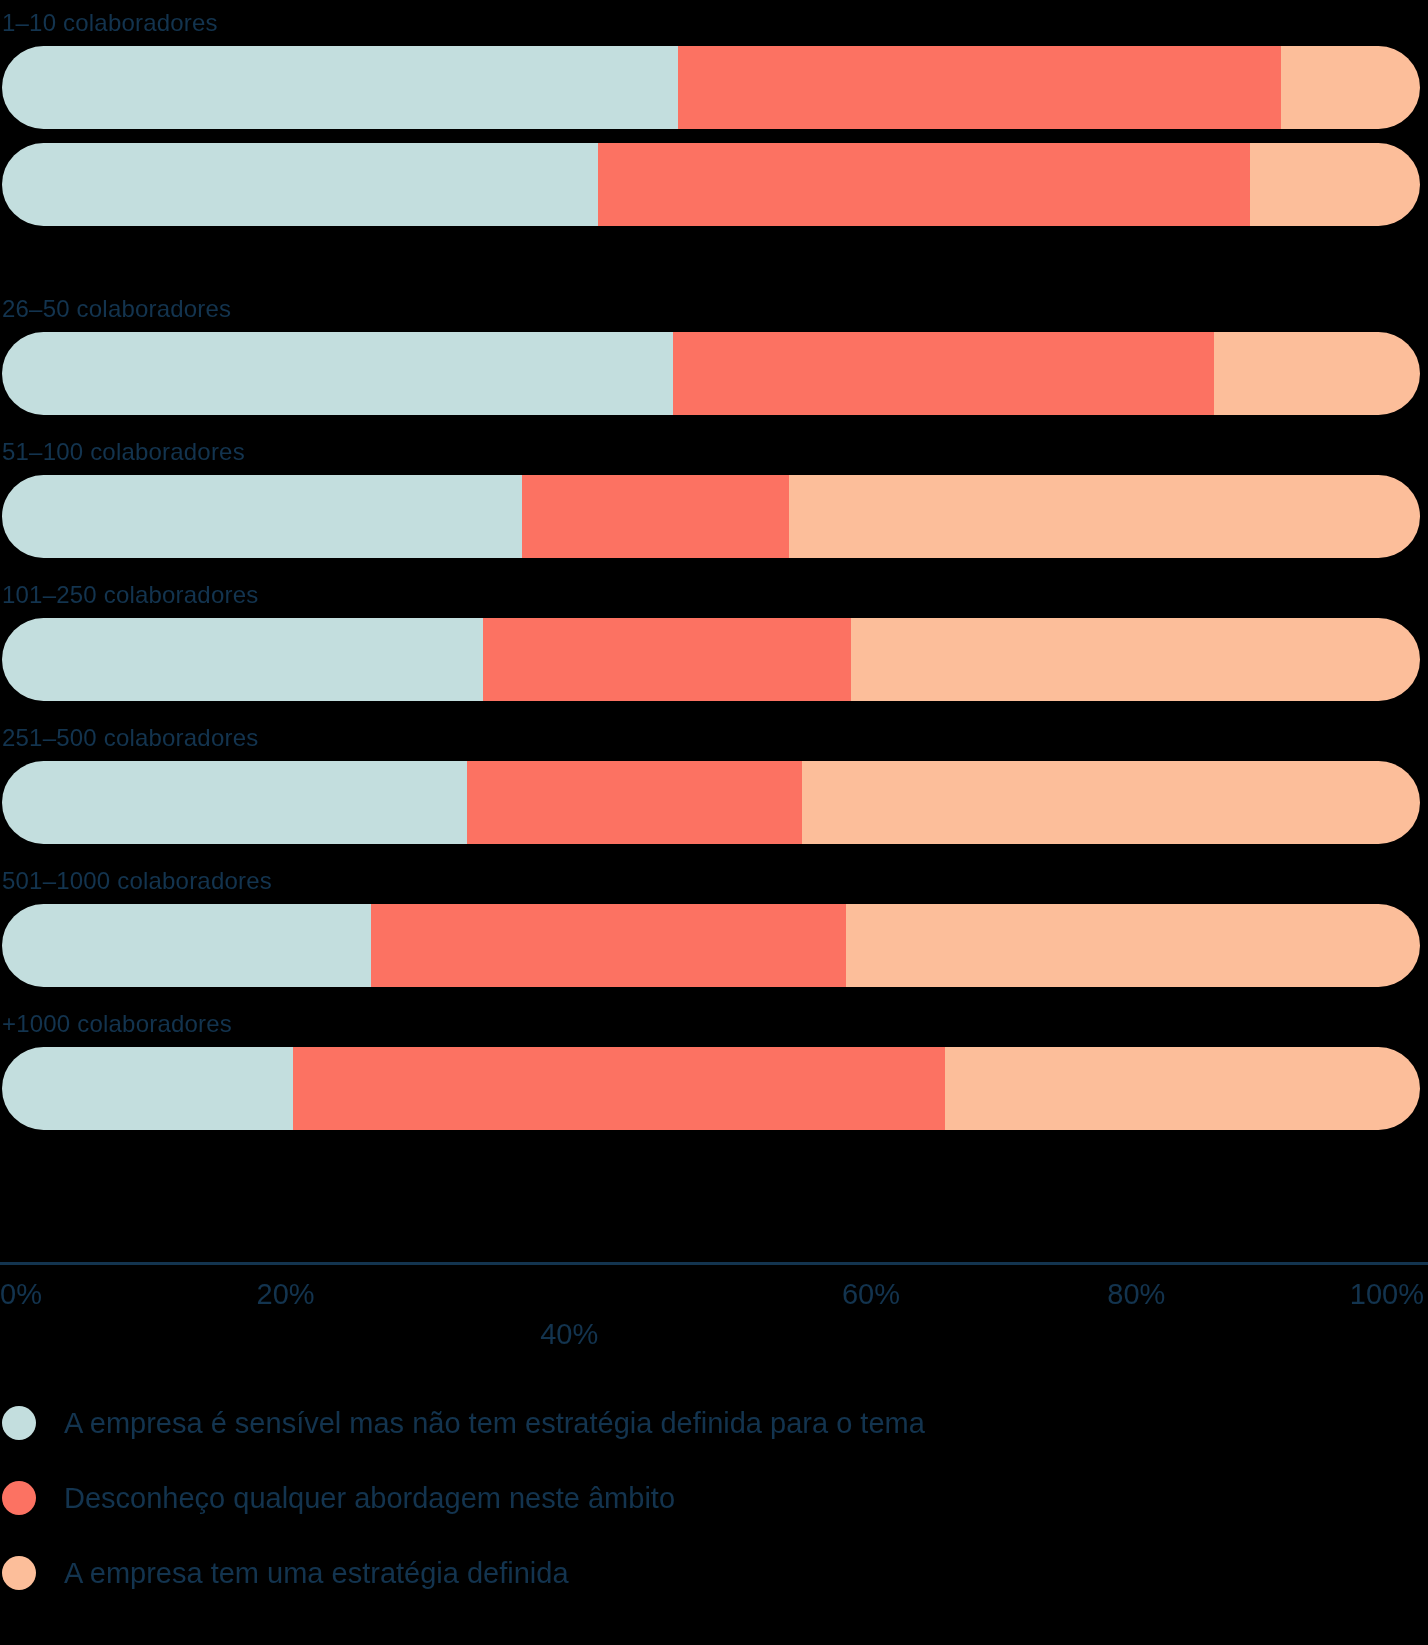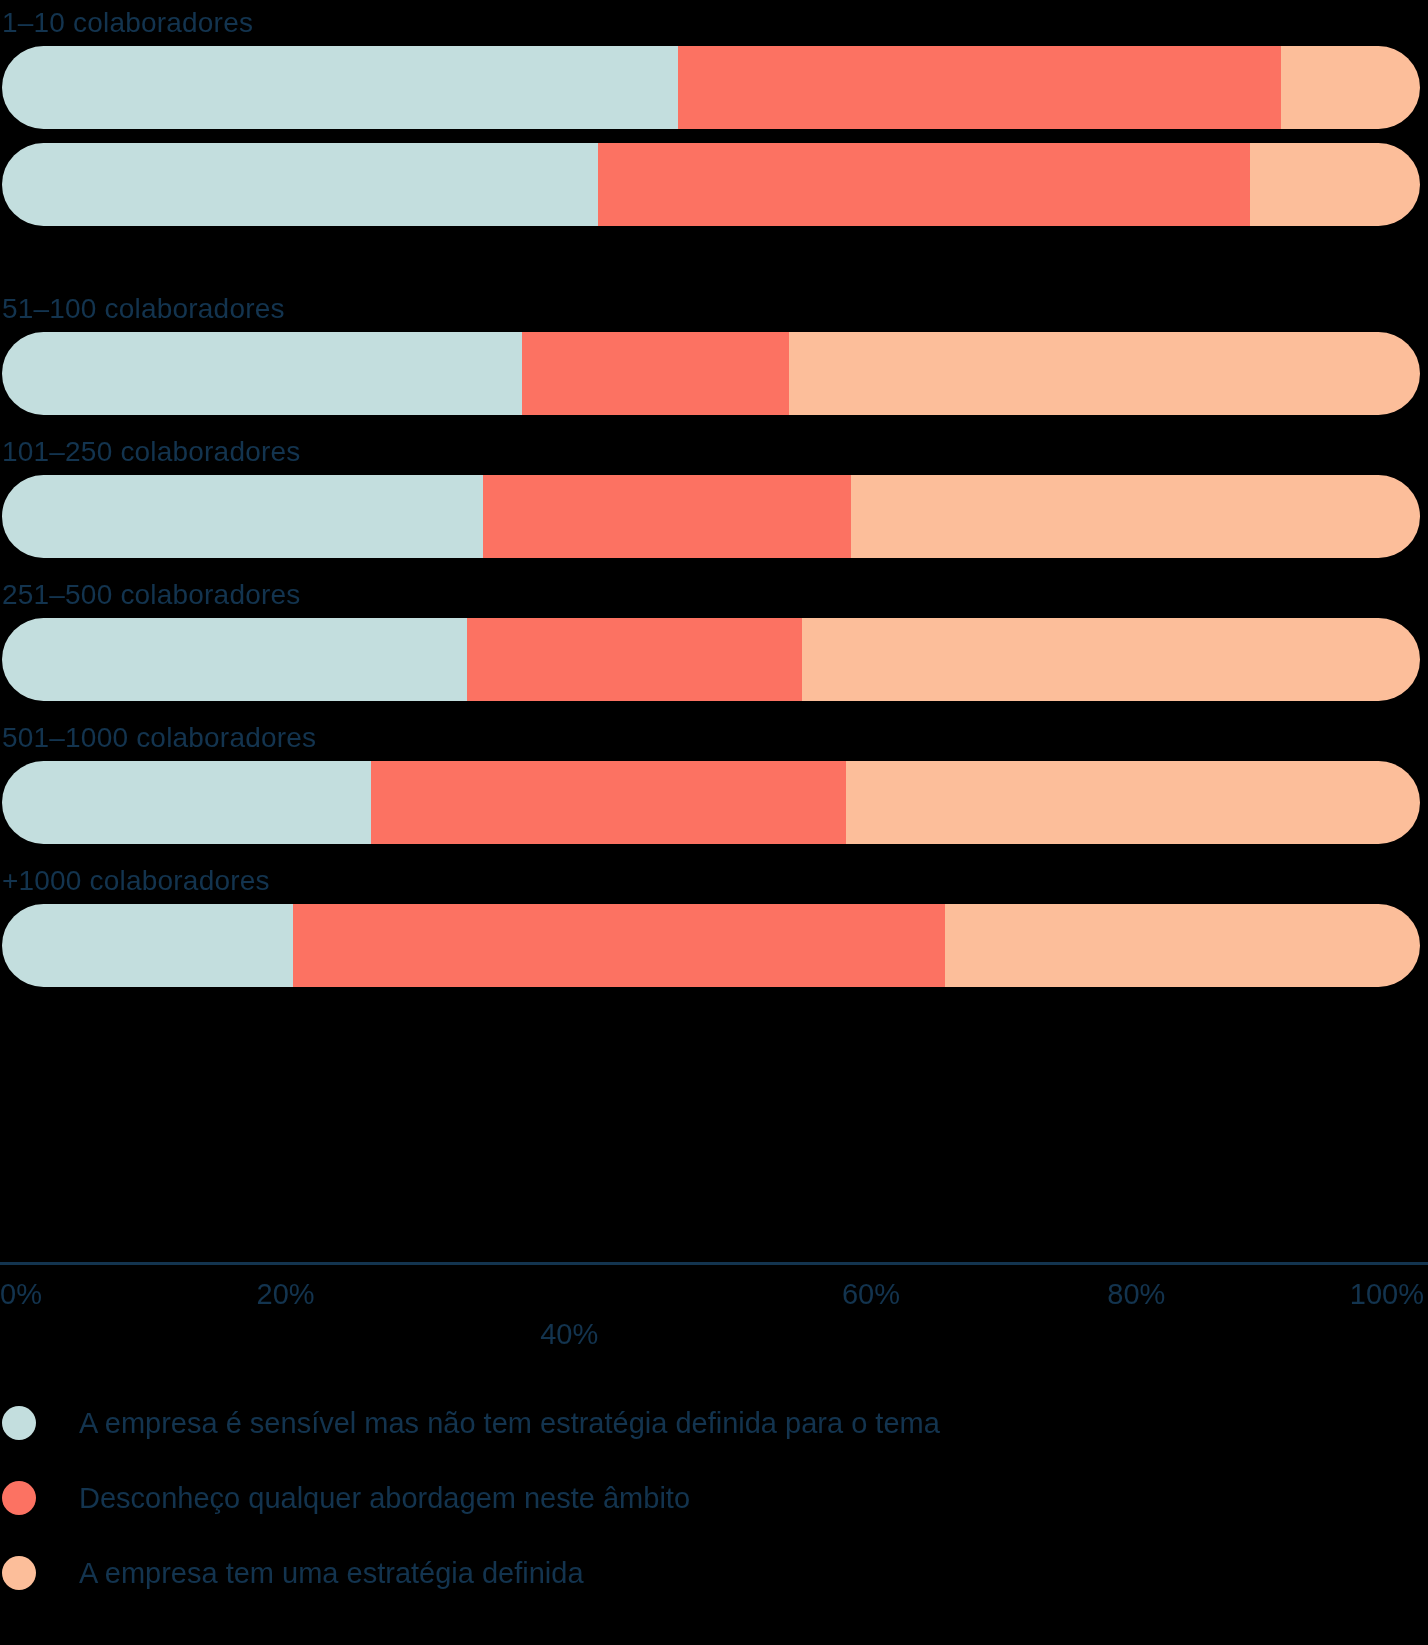--- a/index.html
+++ b/index.html
@@ -25,21 +25,21 @@
     top: 0;
     width: 1428px;
     height: 1165px;
   }
   .bar-group {
     position: relative;
     width: 100%;
     height: 143px;
   }
   .bar-label {
-    font-size: 28px;
+    font-size: 24px;
     line-height: 30px;
     color: #13344f;
     letter-spacing: 0.2px;
     padding-left: 2px;
     height: 46px;
     display: flex;
     align-items: flex-start;
     padding-top: 8px;
     white-space: nowrap;
   }
@@ -101,21 +101,21 @@
     width: 34px;
     height: 34px;
     border-radius: 50%;
     flex: 0 0 34px;
     margin-left: 2px;
   }
   .dot-a { background: #c3dede; }
   .dot-b { background: #fc7262; }
   .dot-c { background: #fcbe9a; }
   .legend-text {
-    margin-left: 43px;
+    margin-left: 28px;
     font-size: 29px;
     line-height: 34px;
     color: #13344f;
     white-space: nowrap;
   }
 </style>
 </head>
 <body>
 
 <div id="chart-root">
@@ -127,20 +127,28 @@
           <div class="seg seg-a" style="width: 47.7%; background: rgb(195, 222, 222);"></div>
           <div class="seg seg-b" style="width: 42.5%; background: rgb(252, 114, 98);"></div>
           <div class="seg seg-c" style="width: 9.8%; background: rgb(252, 190, 154);"></div>
         </div>
       </div>
       <div class="bar-group">
         <div class="bar-track">
           <div class="seg seg-a" style="width: 42%; background: rgb(195, 222, 222);"></div>
           <div class="seg seg-b" style="width: 46%; background: rgb(252, 114, 98);"></div>
           <div class="seg seg-c" style="width: 12%; background: rgb(252, 190, 154);"></div>
+        </div>
+      </div>
+      <div class="bar-group">
+        <div class="bar-label">26–50 colaboradores</div>
+        <div class="bar-track">
+          <div class="seg seg-a" style="width: 47.3%; background: rgb(195, 222, 222);"></div>
+          <div class="seg seg-b" style="width: 38.2%; background: rgb(252, 114, 98);"></div>
+          <div class="seg seg-c" style="width: 14.5%; background: rgb(252, 190, 154);"></div>
         </div>
       </div>
       <div class="bar-group">
         <div class="bar-label">51–100 colaboradores</div>
         <div class="bar-track">
           <div class="seg seg-a" style="width: 36.7%; background: rgb(195, 222, 222);"></div>
           <div class="seg seg-b" style="width: 18.8%; background: rgb(252, 114, 98);"></div>
           <div class="seg seg-c" style="width: 44.5%; background: rgb(252, 190, 154);"></div>
         </div>
       </div>

